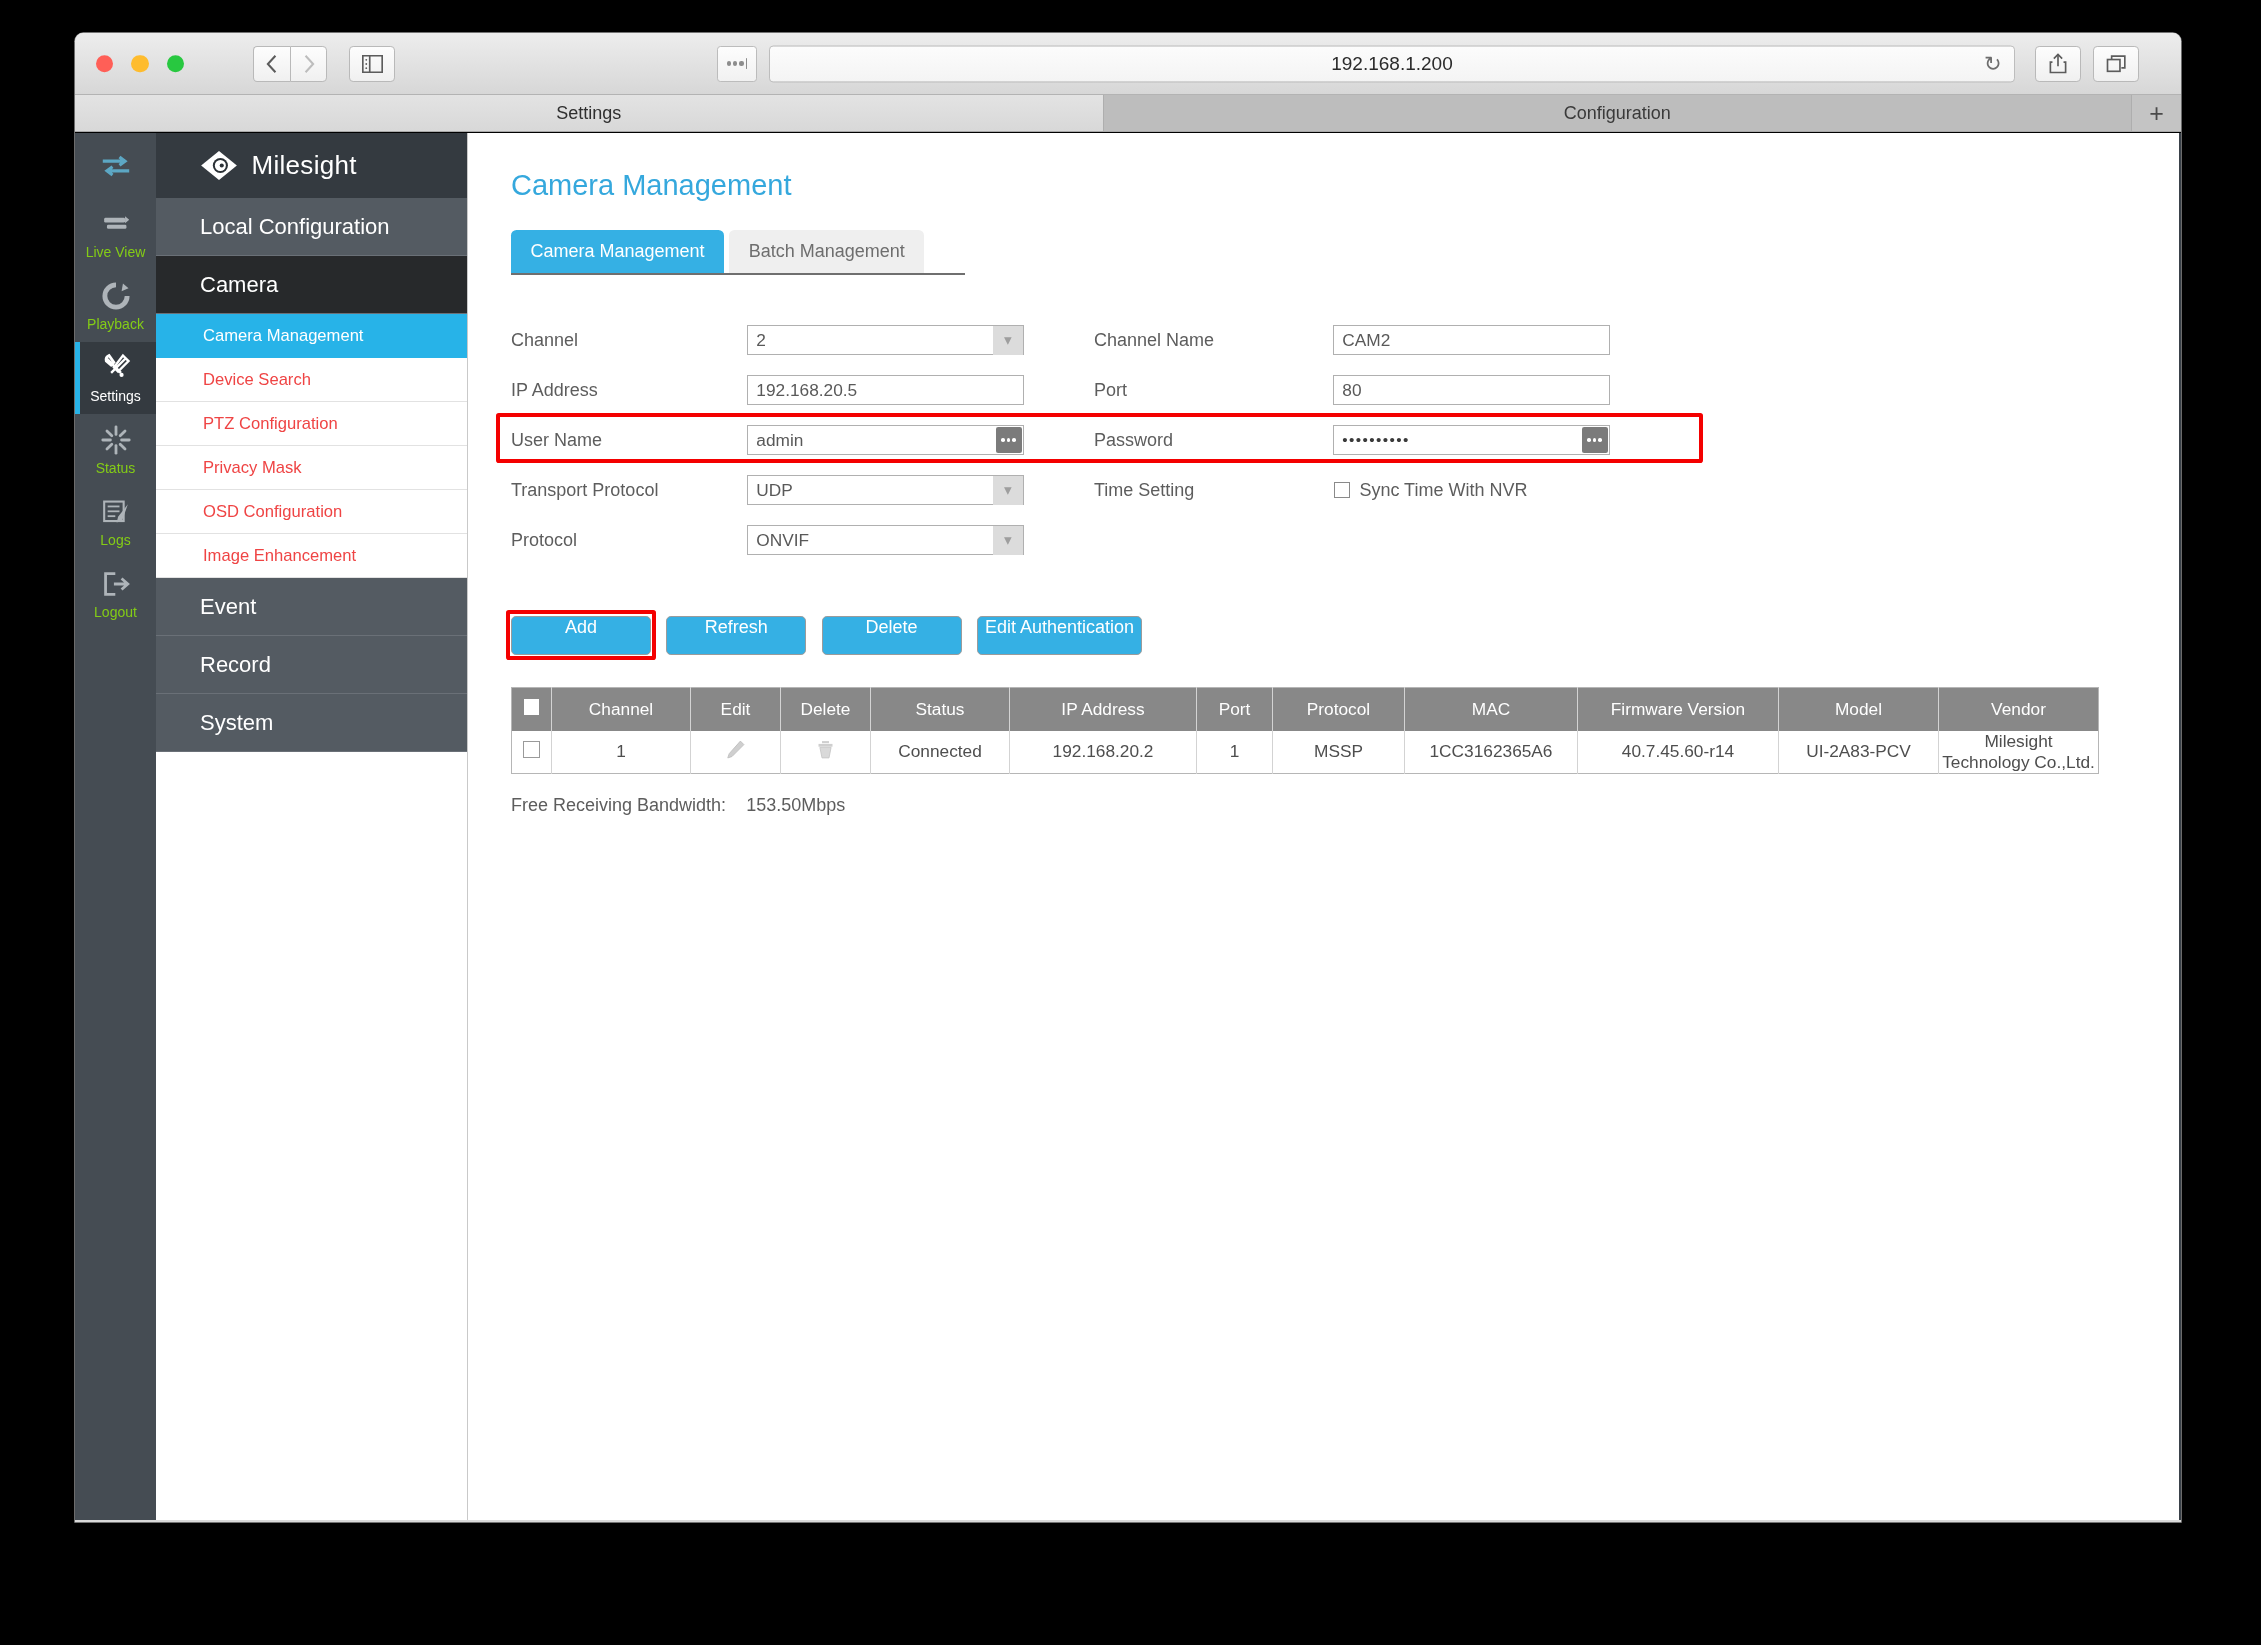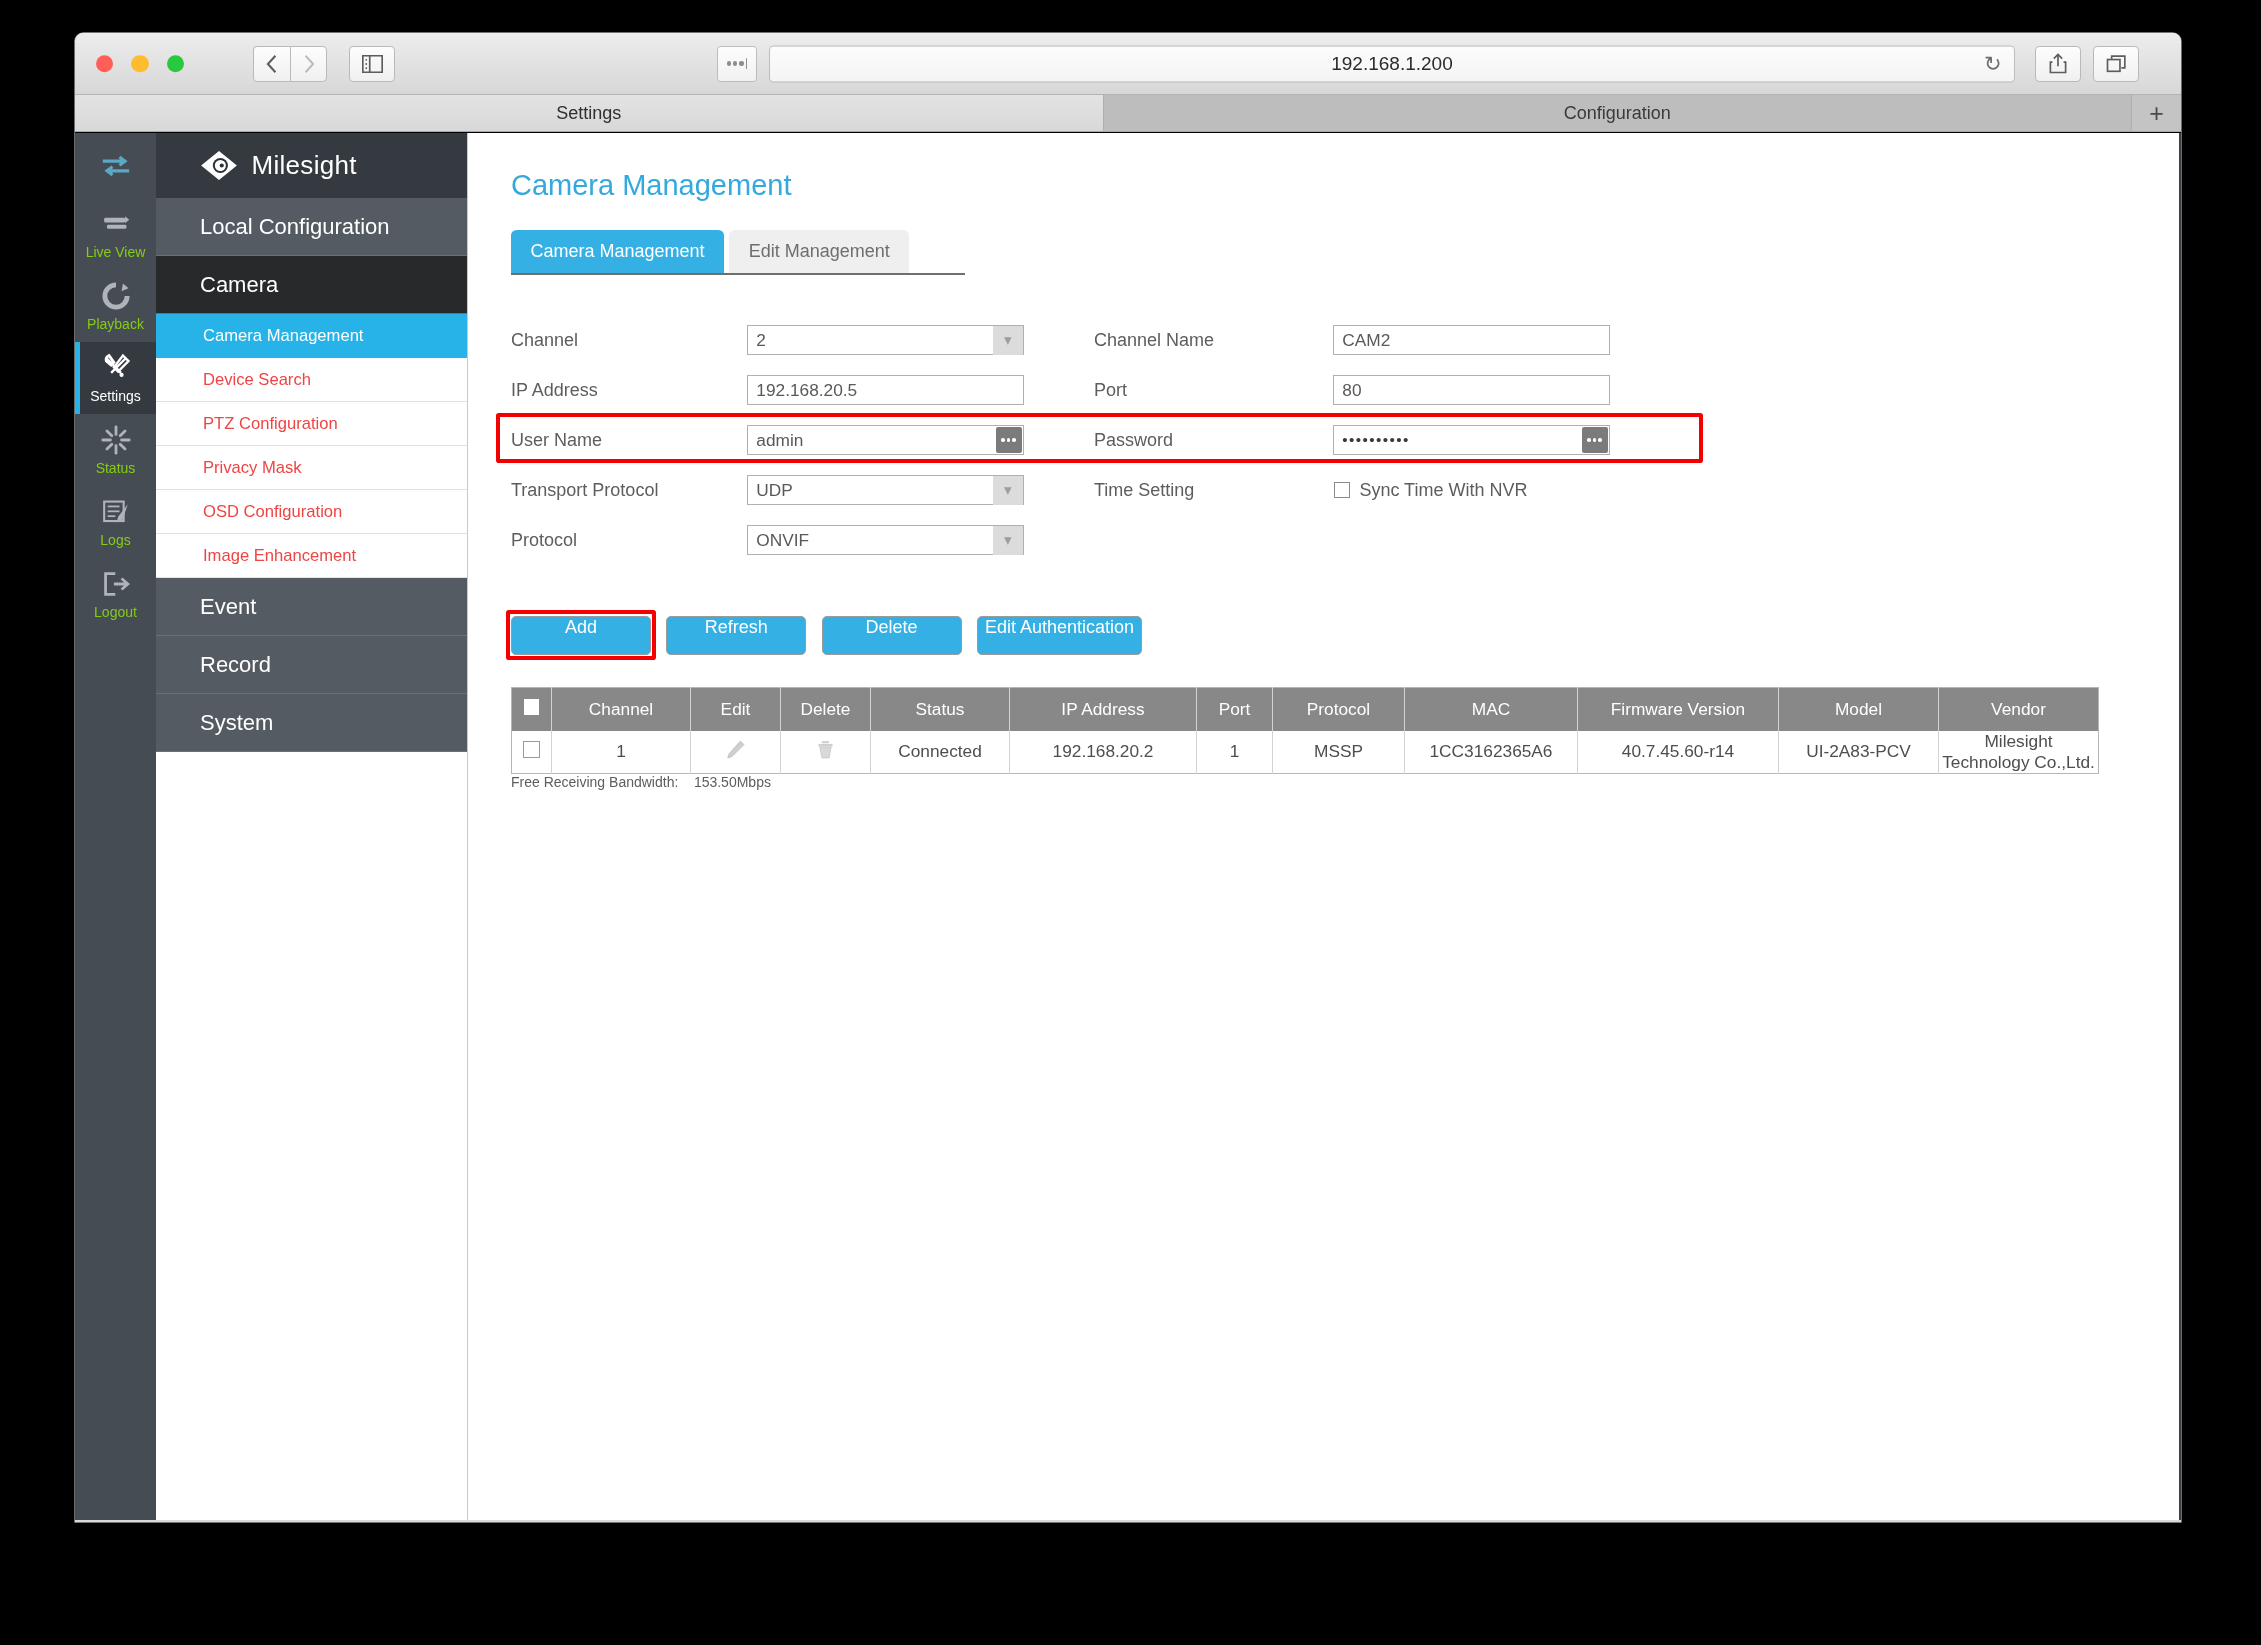--- a/index.html
+++ b/index.html
@@ -276,21 +276,22 @@
     font-size: 17.3px; text-align: center;
     height: 43px;
     border-right: 0.7px solid #d3d3d3;
   }
   #cam-table th:last-child, #cam-table td:last-child { border-right: none; }
   .th-chk { width: 40px; }
   .hdr-chk-box { width: 15.3px; height: 15.3px; background: #fff; display:inline-block; }
   .row-chk-box { width: 16.6px; height: 16.6px; border: 0.7px solid #9a9a9a; background:#fff; display:inline-block; }
 
   #bandwidth {
-    font-size: 14px; color: #5d5d5d;
+    margin-top: 21px;
+    font-size: 18px; color: #5d5d5d;
   }
 
   
   #page-edge {
     position: absolute; right: 0; top: 0; bottom: 0; width: 2.1px; background: #3a4149;
   }
 </style>
 </head>
 <body>
 
@@ -486,21 +487,21 @@
 
     <div id="content">
 
       <h1 id="page-title">Camera Management</h1>
 
       <div id="sub-tabs">
         <div class="sub-tab active">
           <span>Camera Management</span>
         </div>
         <div class="sub-tab inactive">
-          <span>Edit Management</span>
+          <span>Batch Management</span>
         </div>
       </div>
 
       <div id="form-area">
 
         <div class="form-row">
           <div class="col-left">
             <span class="f-label">Channel</span>
             <div class="f-select">
               <span>2</span>

